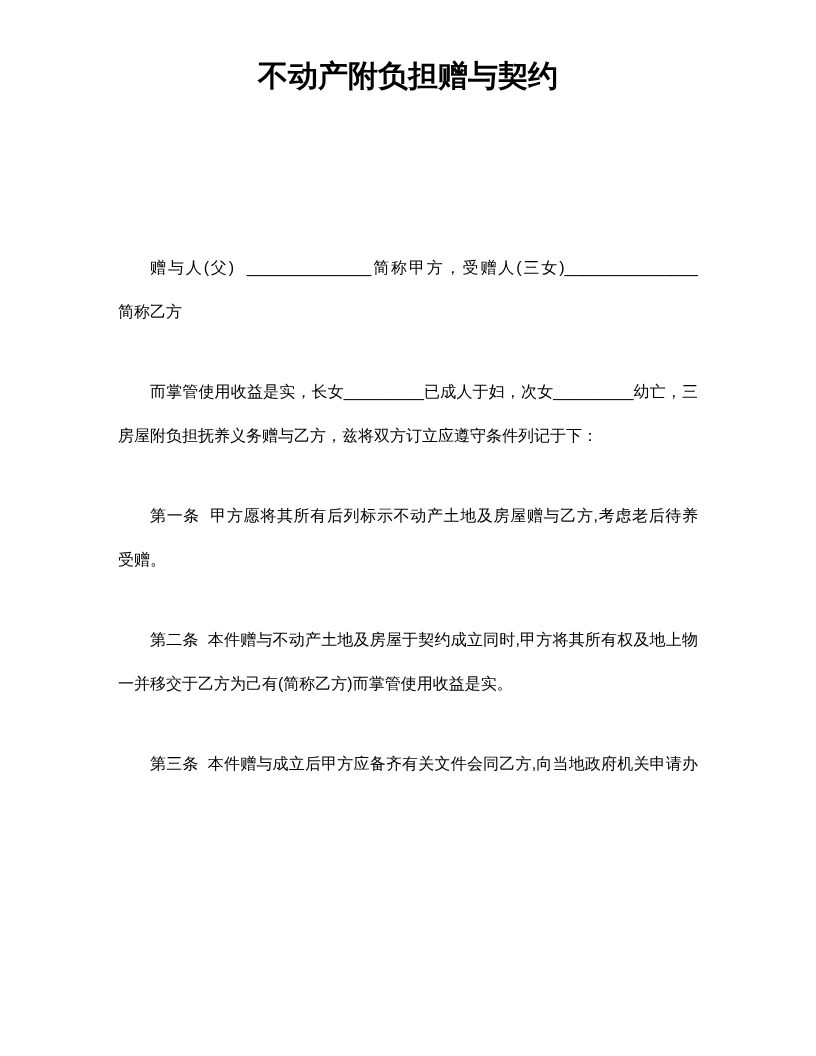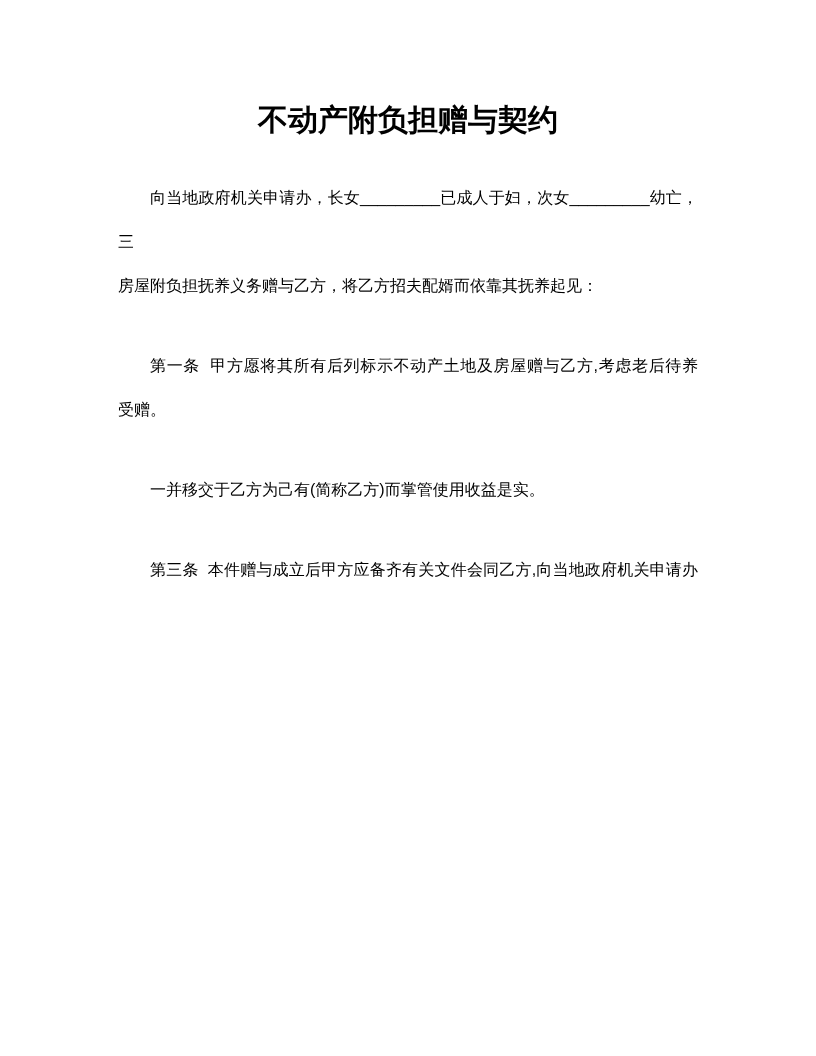--- a/index.html
+++ b/index.html
@@ -1,21 +1,21 @@
 <!DOCTYPE html>
 <html><head>
 <meta charset="utf-8">
 <style>
   html, body { margin: 0; padding: 0; background: #ffffff; }
   .page {
     position: relative;
     width: 816px;
     height: 776px;
     box-sizing: border-box;
-    padding: 100px 118px 0 118px;
+    padding: 56px 118px 0 118px;
     background: #ffffff;
     color: #000000;
     font-family: "Liberation Sans", sans-serif;
     font-size: 16px;
     overflow: hidden;
   }
   .doc-title {
     margin: 0;
     font-size: 30px;
     line-height: 40px;
@@ -39,32 +39,37 @@
   
   .para.cont .pl:last-child { text-align-last: justify; }
 </style>
 </head>
 <body>
 
 <div class="page">
 
   <h1 class="doc-title">不动产附负担赠与契约</h1>
 
+  <div class="para p-first">
+    <div class="pl">赠与人(父)  ______________简称甲方，受赠人(三女)_______________</div>
+    <div class="pl">简称乙方</div>
+  </div>
 
   <div class="para">
-    <div class="pl">向当地政府机关申请办，长女_________已成人于妇，次女_________幼亡，三</div>
-    <div class="pl">房屋附负担抚养义务赠与乙方，将乙方招夫配婿而依靠其抚养起见：</div>
+    <div class="pl">而掌管使用收益是实，长女_________已成人于妇，次女_________幼亡，三</div>
+    <div class="pl">房屋附负担抚养义务赠与乙方，兹将双方订立应遵守条件列记于下：</div>
   </div>
 
   <div class="para">
     <div class="pl">第一条  甲方愿将其所有后列标示不动产土地及房屋赠与乙方,考虑老后待养</div>
     <div class="pl">受赠。</div>
   </div>
 
   <div class="para">
+    <div class="pl">第二条  本件赠与不动产土地及房屋于契约成立同时,甲方将其所有权及地上物</div>
     <div class="pl">一并移交于乙方为己有(简称乙方)而掌管使用收益是实。</div>
   </div>
 
   <div class="para cont">
     <div class="pl">第三条  本件赠与成立后甲方应备齐有关文件会同乙方,向当地政府机关申请办</div>
   </div>
 
 </div>
 
 </body></html>

